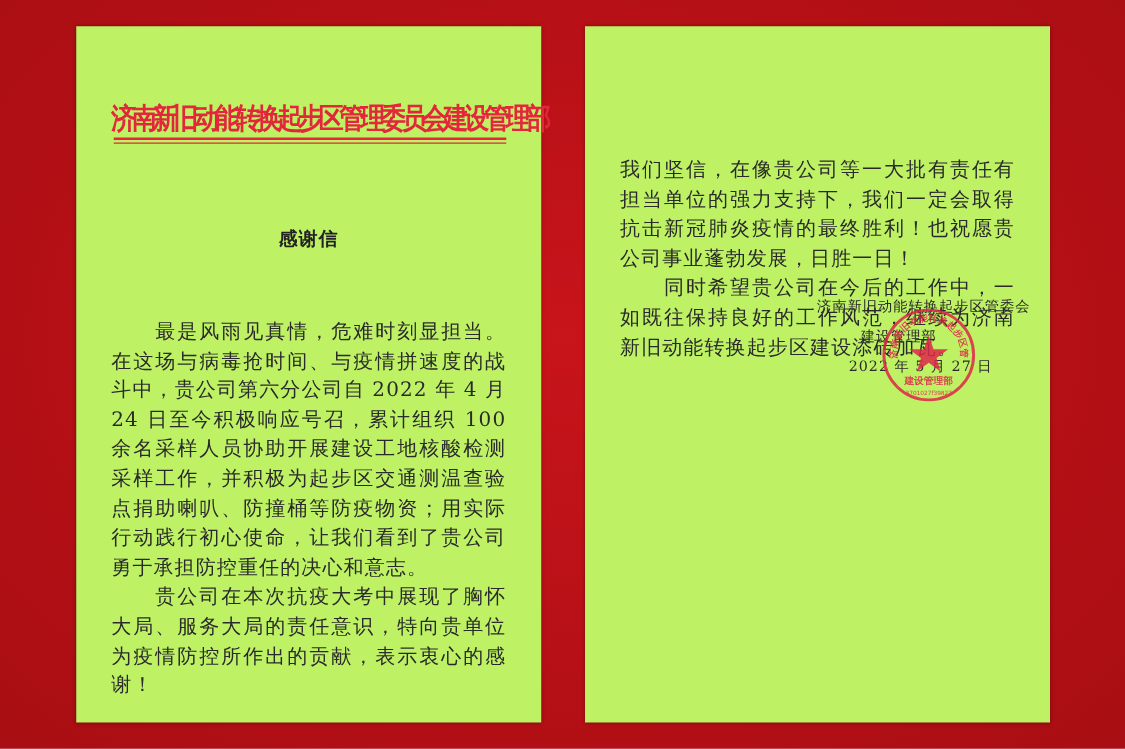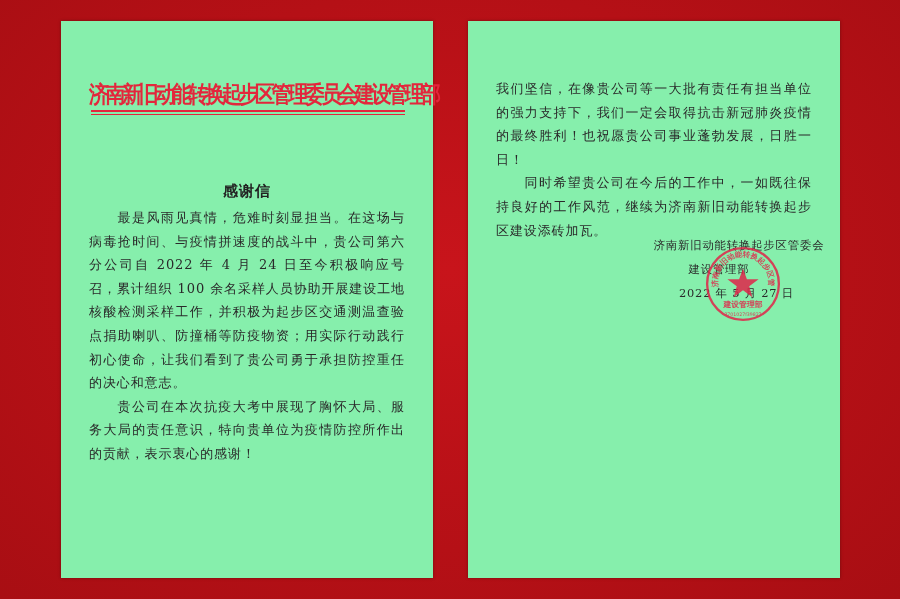--- a/index.html
+++ b/index.html
@@ -2,21 +2,21 @@
 <html><head>
 <meta charset="utf-8">
 <style>
   html, body { margin:0; padding:0; }
   body {
     width:900px; height:599px; overflow:hidden; position:relative;
     background: radial-gradient(ellipse at 50% 45%, #c8141b 0%, #b51016 60%, #a80e13 100%);
     font-family: "DejaVu Serif", "Liberation Serif", serif;
   }
   .page {
-    position:absolute; top:21px; background:#86efac;
+    position:absolute; top:21px; background:#bef264;
     box-shadow: 0 0 3px rgba(0,0,0,0.35);
     color:#222;
   }
   #page-left { left:61px; width:372px; height:557px; }
   #page-right { left:468px; width:372px; height:557px; }
 
   .letterhead {
     position:absolute; left:28px; top:58px; width:318px;
     text-align:center; color:#e3263c;
     font-family: "DejaVu Serif", "Liberation Serif", serif;
@@ -25,22 +25,22 @@
     white-space:nowrap;
   }
   .rule-thick { position:absolute; left:30px; top:89px; width:314px; height:2px; background:#e3263c; }
   .rule-thin  { position:absolute; left:30px; top:93px; width:314px; height:1px; background:#e3263c; }
   .doc-title {
     position:absolute; left:0; width:100%; top:114px; text-align:center;
     font-size:15px; font-weight:bold; color:#222; letter-spacing:1px;margin-top:47px;
   }
   .body-text {
     position:absolute; left:28px; width:316px;
-    font-size:13px; line-height:23.6px; color:#2a2a2a;
-    letter-spacing:0.9px; text-align:justify;
+    font-size:16px; line-height:23.6px; color:#2a2a2a;
+    letter-spacing:0.9px; text-align:justify;margin-top:47px;
   }
   .salutation { top:161px; }
   .para { margin:0; text-indent:2.2em; }
   #left-body { top:185px; }
   #right-body { top:56px; }
 
   .sig-block {
     position:absolute; left:176px; top:212px; width:190px; text-align:center;
     font-size:11.4px; line-height:24px; color:#2a2a2a; letter-spacing:0.8px;
   }

